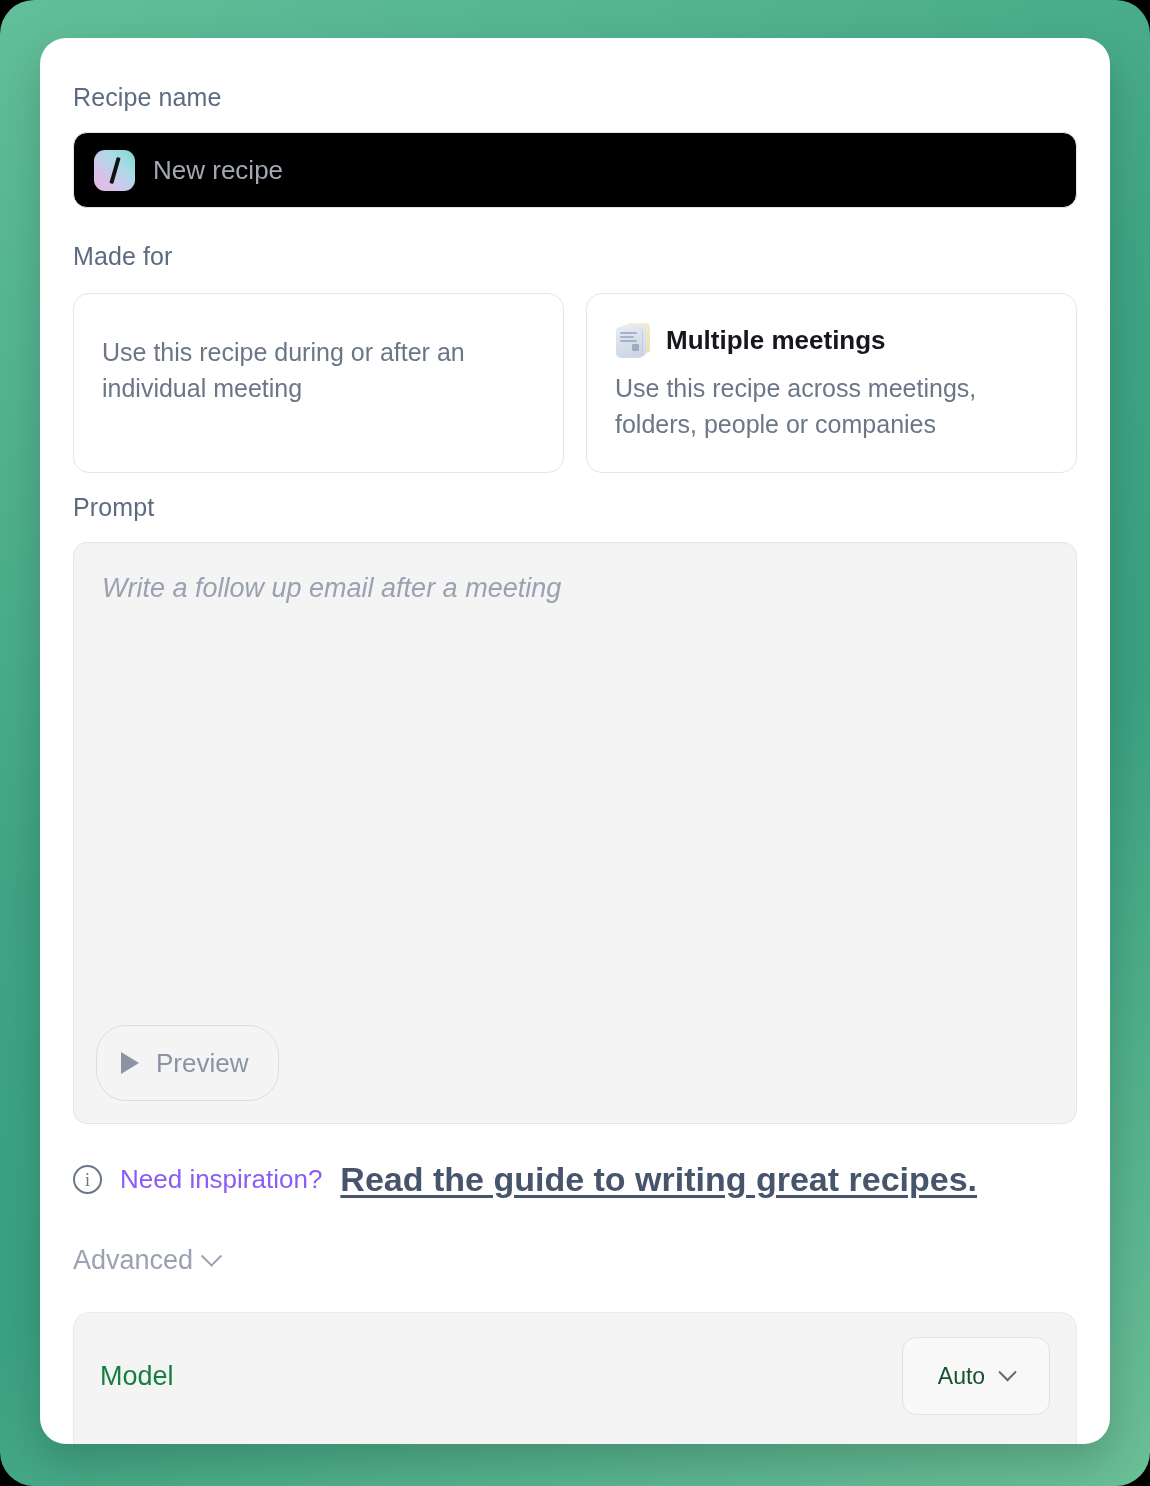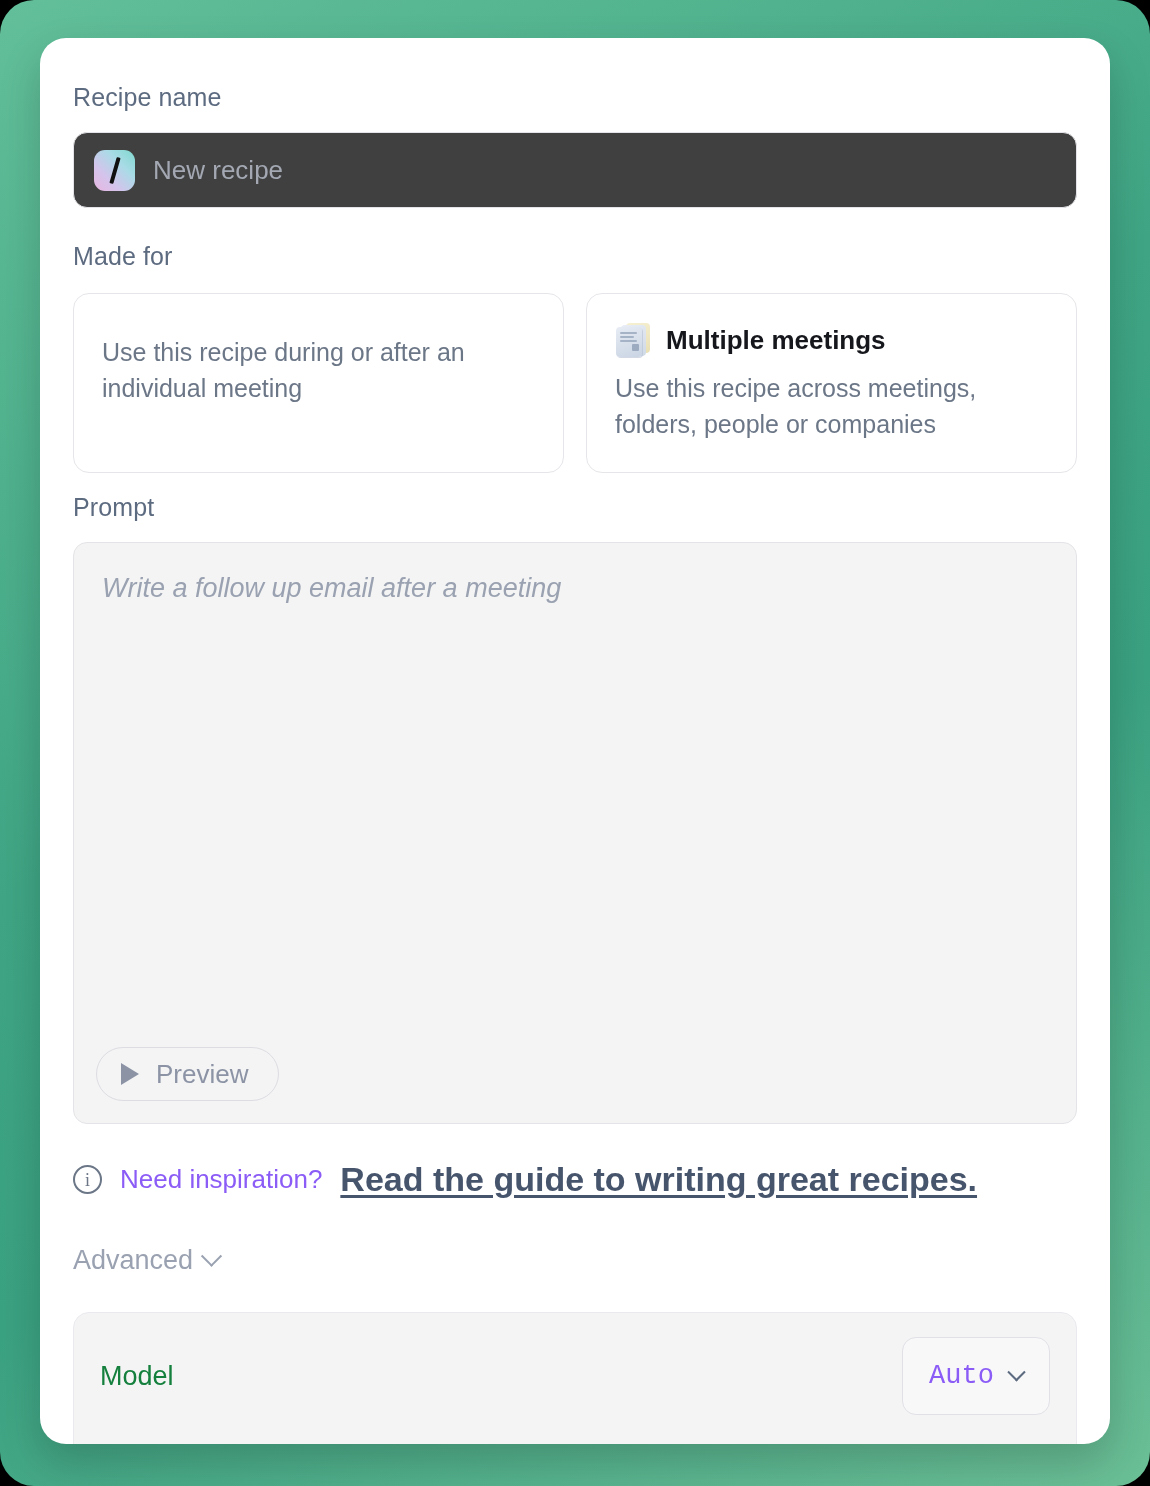--- a/index.html
+++ b/index.html
@@ -40,21 +40,21 @@
     color: #5d6b80;
     letter-spacing: .1px;
   }
 
   
   .recipe-name-label { margin-top: 28px; }
 
   .name-input-row {
     margin-top: 20px;
     height: 76px;
-    background: #404040;
+    background: #000000;
     border: 1px solid #e4e4e8;
     border-radius: 14px;
     display: flex;
     align-items: center;
     padding: 0 20px;
     gap: 18px;
   }
 
   .slash-badge {
     width: 41px;
@@ -203,21 +203,21 @@
   .prompt-placeholder {
     font-size: 27px;
     font-style: italic;
     color: #9aa2b1;
   }
 
   .preview-btn {
     position: absolute;
     left: 22px;
     bottom: 22px;
-    height: 54px;
+    height: 76px;
     padding: 0 30px 0 24px;
     border: 1px solid #dcdce2;
     border-radius: 30px;
     background: transparent;
     display: flex;
     align-items: center;
     gap: 17px;
     cursor: pointer;
   }
   .play-tri {
@@ -312,23 +312,22 @@
     border: 1px solid #e0e0e6;
     border-radius: 14px;
     display: flex;
     align-items: center;
     justify-content: center;
     gap: 16px;
     padding: 0 22px;
     cursor: pointer;
   }
   .model-value {
-    font-size: 27px;
-    color: #8b5cf6;
-    font-family: Liberation Mono, monospace;
+    font-size: 23px;
+    color: #14532d;
   }
   .chev-sm {
     width: 13px; height: 13px;
     border-right: 2.6px solid #5d6b80;
     border-bottom: 2.6px solid #5d6b80;
     transform: rotate(45deg) translate(-3px,-3px);
   }
 </style>
 </head>
 <body>

